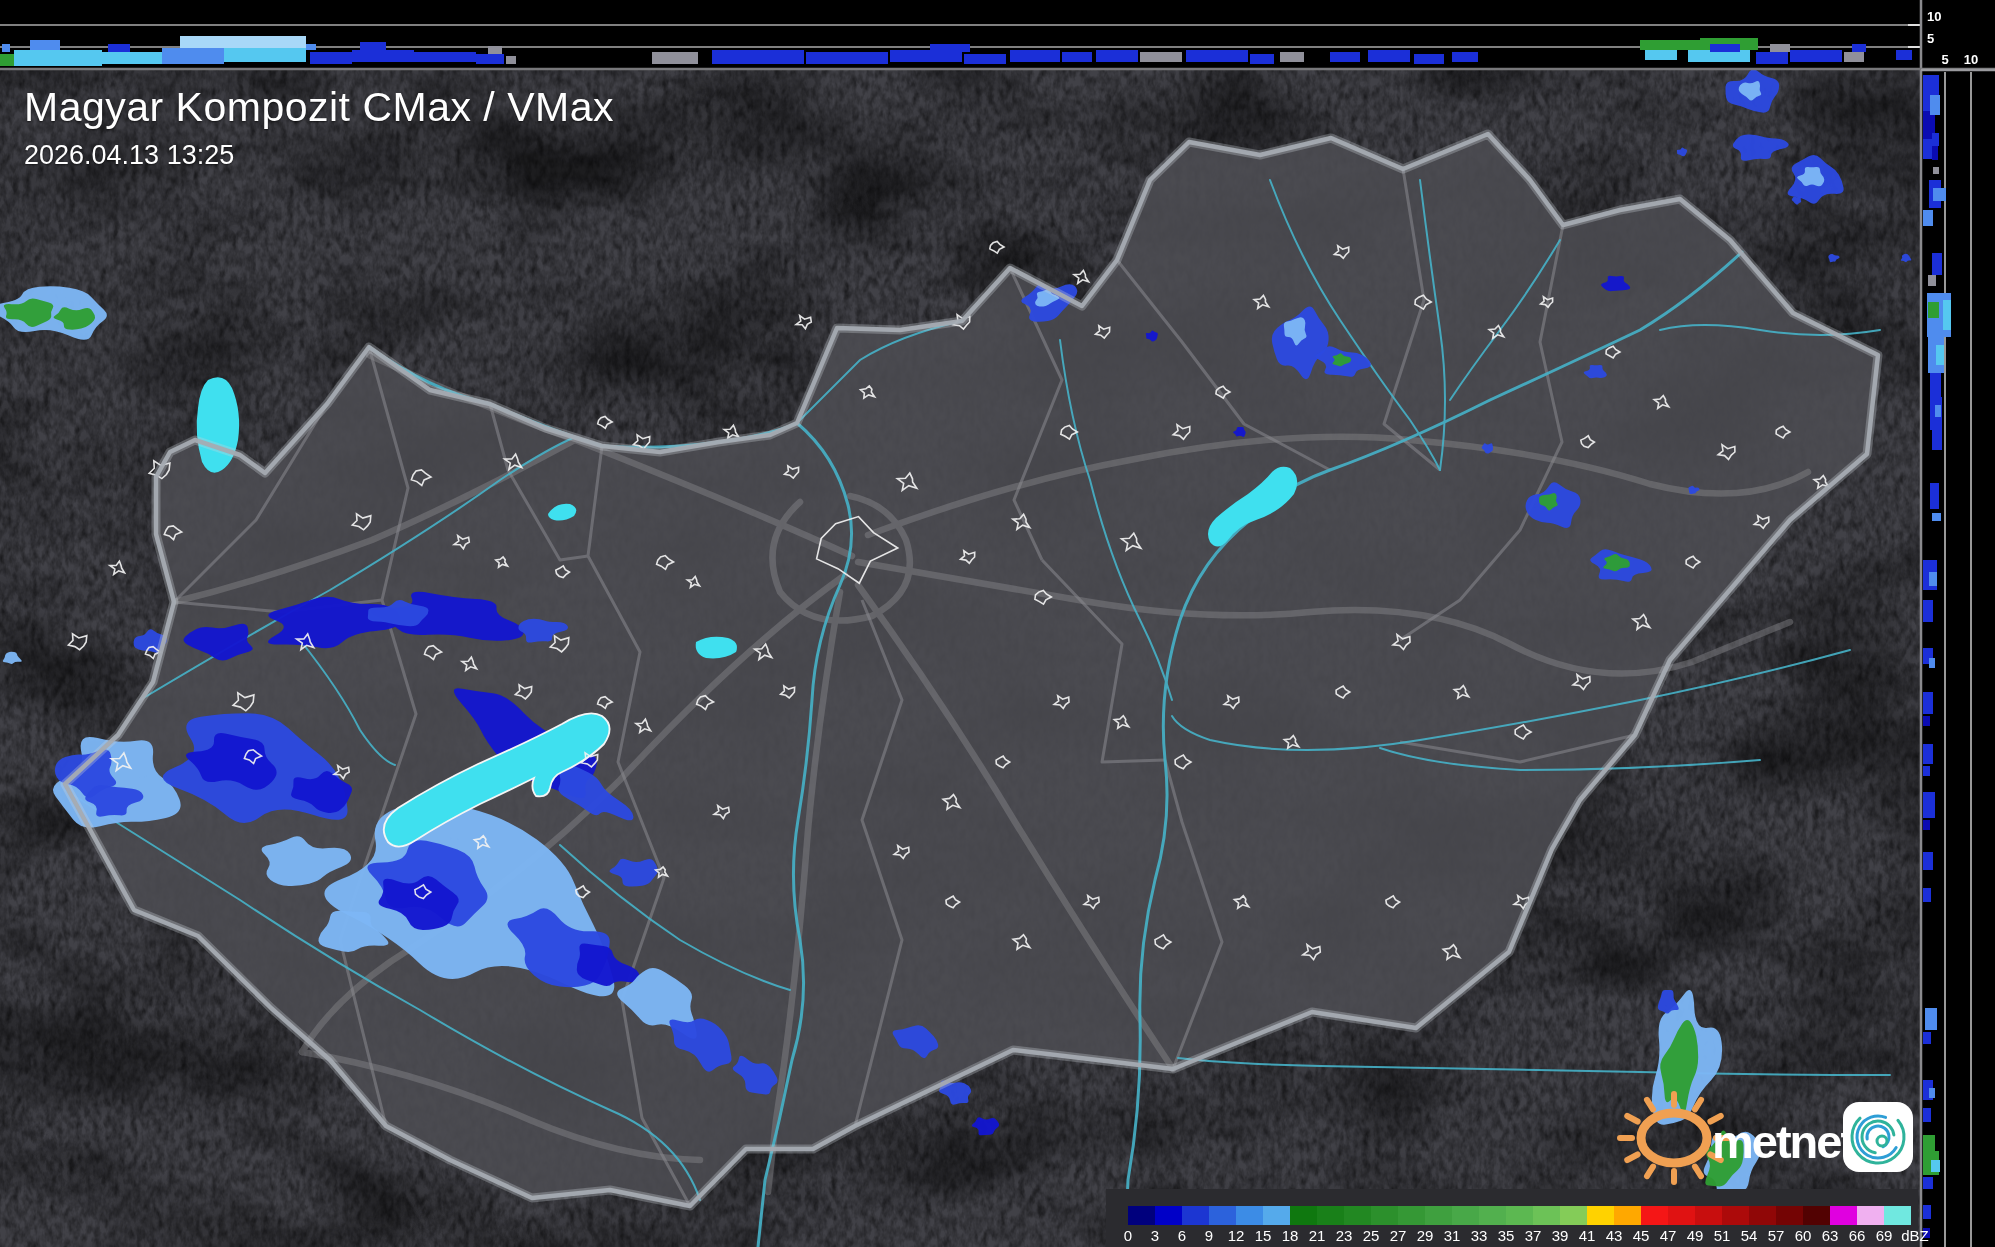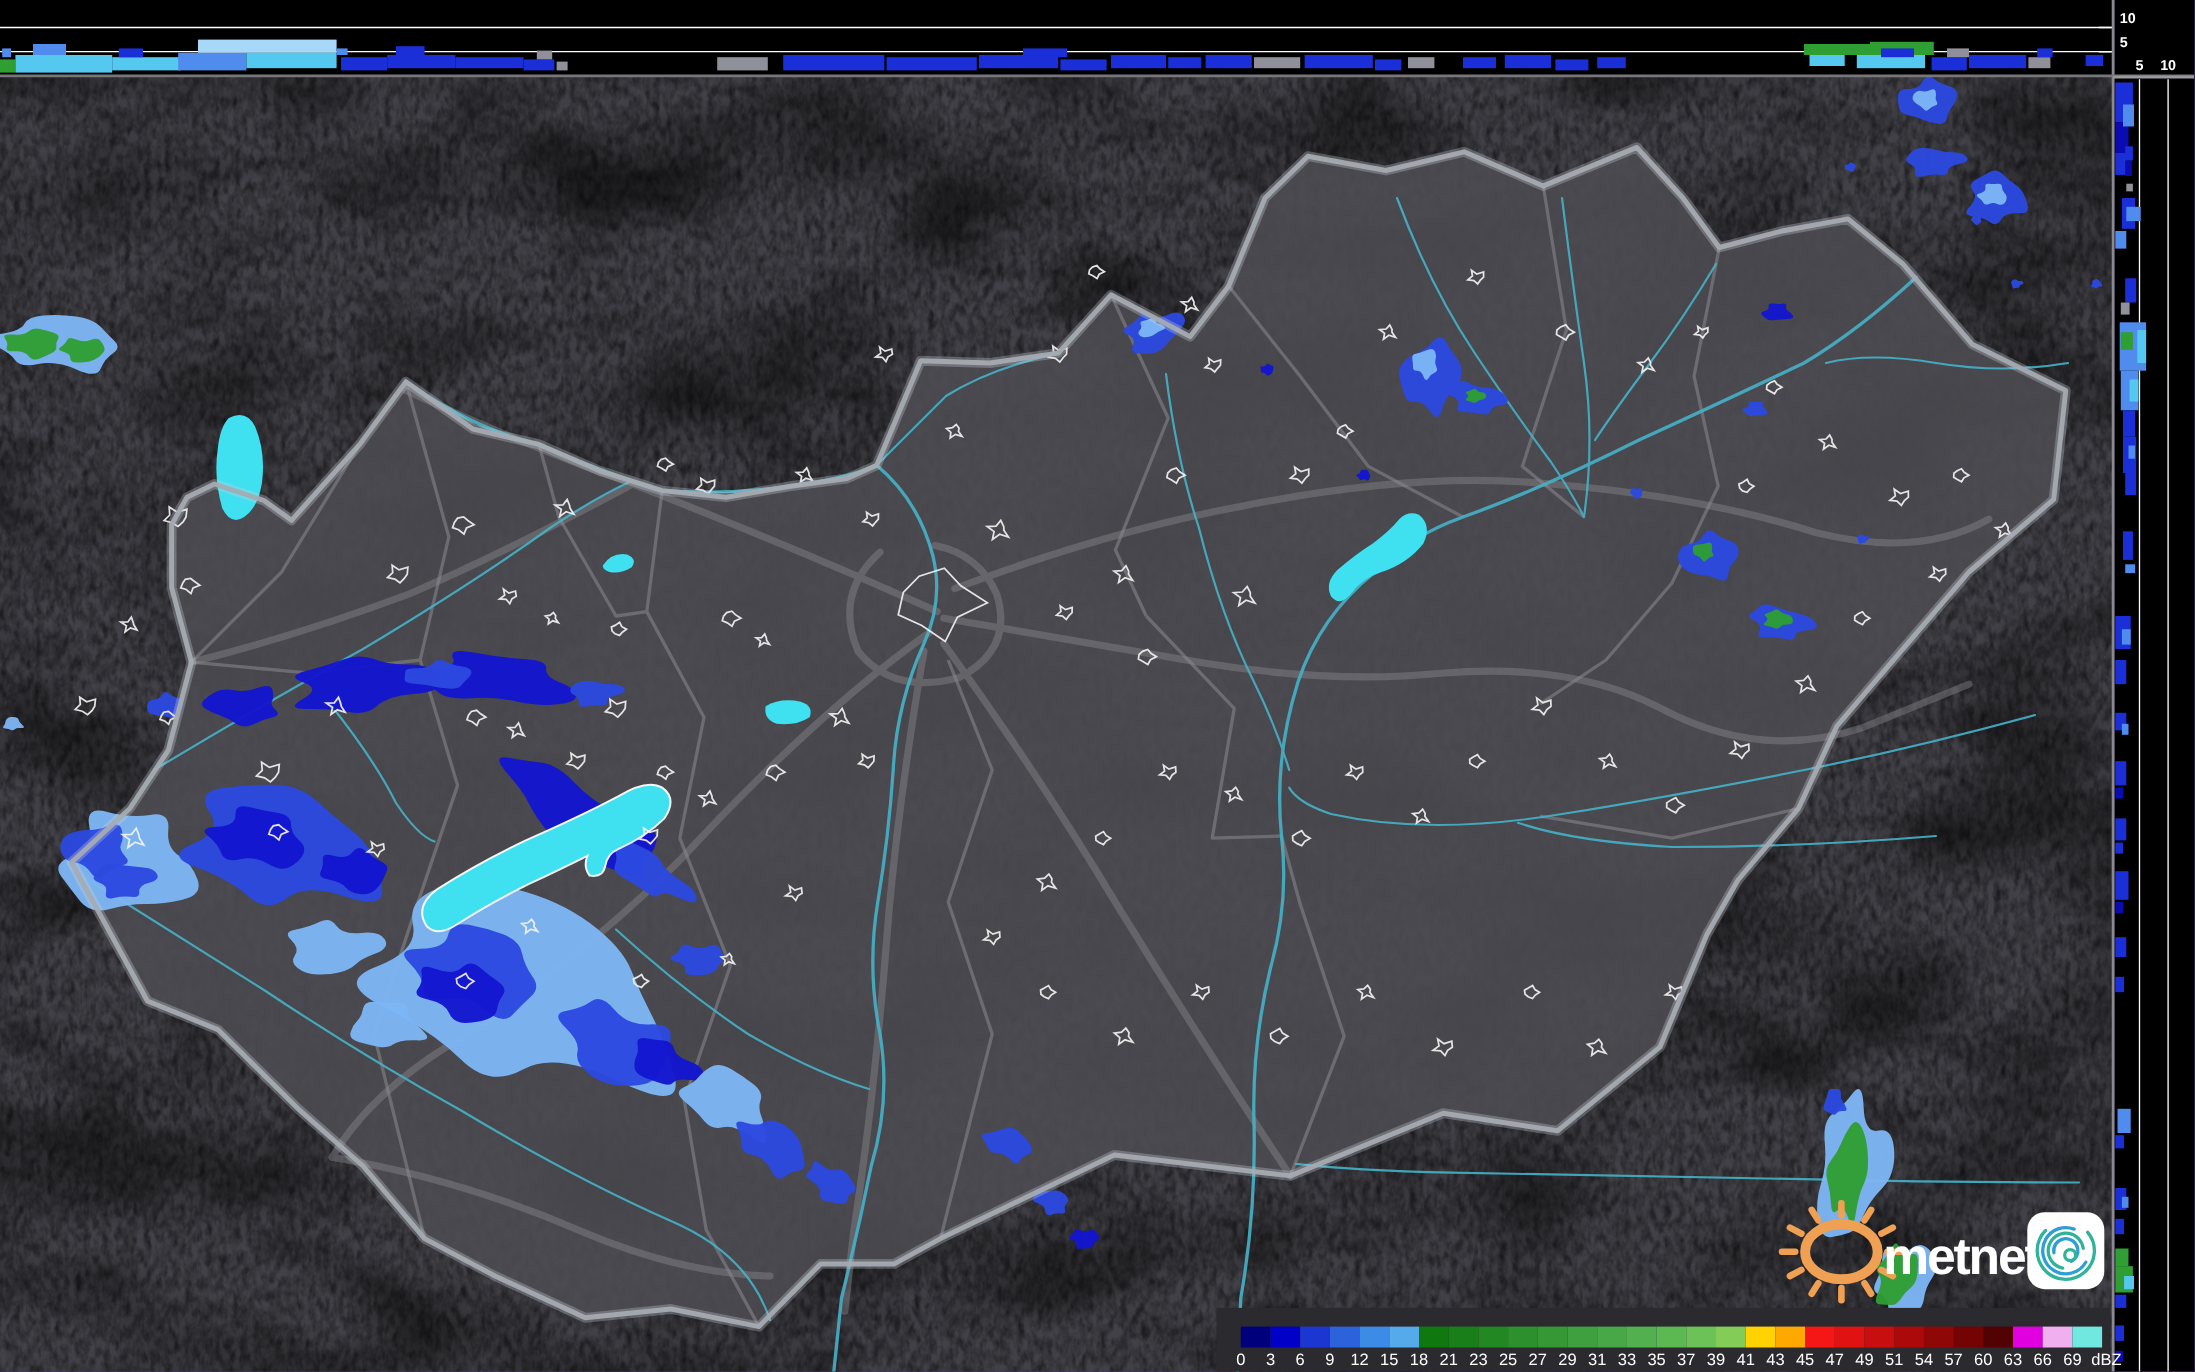--- a/index.html
+++ b/index.html
@@ -1,16 +1,16 @@
 <!DOCTYPE html>
 <html><head>
 <meta charset="utf-8">
 <style>
   html,body{margin:0;padding:0;background:#000;}
-  .stage{position:relative;width:1995px;height:1247px;overflow:hidden;background:#8b5cf6;
+  .stage{position:relative;width:1995px;height:1247px;overflow:hidden;background:#d946ef;
          font-family:"Liberation Sans", sans-serif;}
   svg{position:absolute;left:0;top:0;}
   .titleblock{position:absolute;left:24px;top:84px;color:#fff;z-index:5;pointer-events:none;}
   .titleblock .t{font-size:41px;font-weight:400;letter-spacing:0.5px;
                  text-shadow:0 1px 2px rgba(0,0,0,.6);}
   .titleblock .d{font-size:27px;margin-top:9px;text-shadow:0 1px 2px rgba(0,0,0,.6);}
 </style>
 </head>
 <body>
 
@@ -460,13 +460,17 @@
           <circle cx="1878" cy="1137" r="26" stroke="#2fb39b" stroke-width="3" stroke-dasharray="120 44" transform="rotate(-40 1878 1137)"></circle>
           <circle cx="1878" cy="1137" r="21" stroke="#2e9ed6" stroke-width="3" stroke-dasharray="95 37" transform="rotate(30 1878 1137)"></circle>
           <circle cx="1878" cy="1137" r="16" stroke="#2fb39b" stroke-width="3" stroke-dasharray="70 30" transform="rotate(100 1878 1137)"></circle>
           <circle cx="1878" cy="1137" r="11" stroke="#2e9ed6" stroke-width="3" stroke-dasharray="48 21" transform="rotate(170 1878 1137)"></circle>
           <circle cx="1882" cy="1141" r="5" stroke="#2fb39b" stroke-width="3"></circle>
         </g>
       </g>
     </g>
   </svg>
 
+  <div class="titleblock">
+    <div class="t">Magyar Kompozit CMax / VMax</div>
+    <div class="d">2026.04.13 13:25</div>
+  </div>
 </div>
 
 </body></html>

